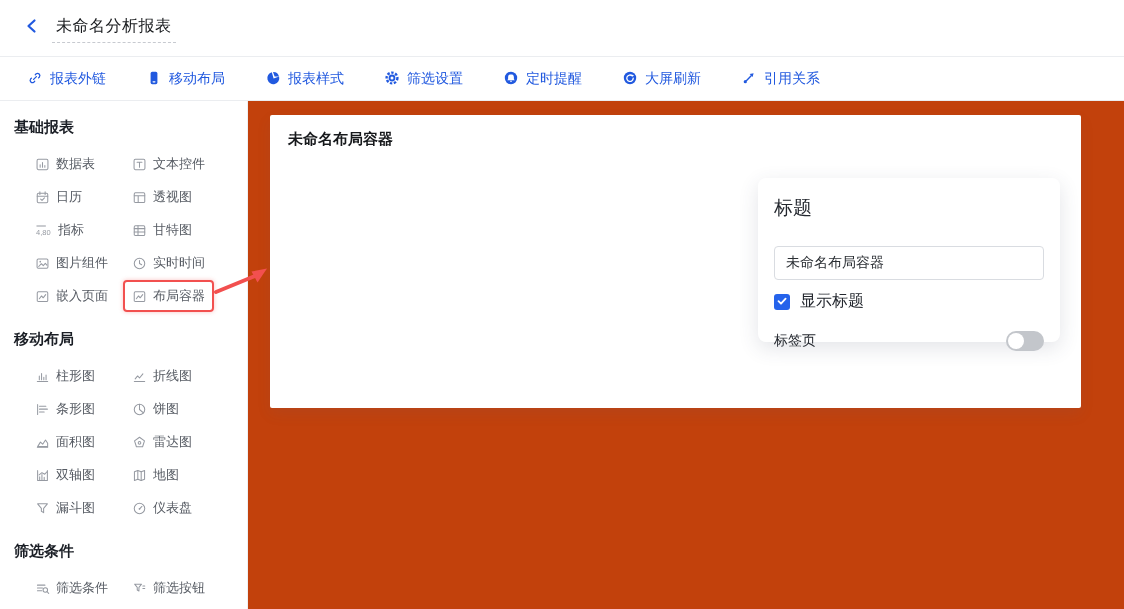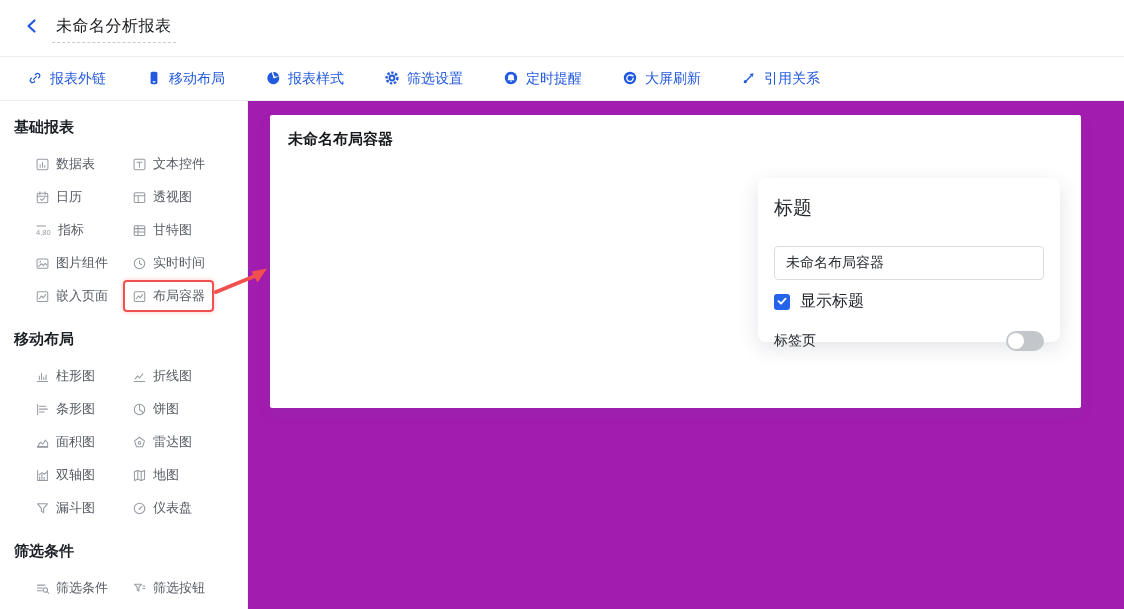--- a/index.html
+++ b/index.html
@@ -28,21 +28,21 @@
     padding:17px 0 0 14px; flex:none; }
   .sec-title { font-size:15px; font-weight:700; color:#1b1f26; margin-bottom:17px; }
   .sec { margin-bottom:24px; }
   .sec-items { display:grid; grid-template-columns:97px auto; row-gap:13px; margin-left:19px; }
   .s-item { display:flex; align-items:center; gap:6px; font-size:13px; color:#565b63;
     cursor:pointer; position:relative; width:max-content; padding:1px 2px; }
   .s-item svg { display:block; flex:none; }
   .s-item.hl::after { content:""; position:absolute; inset:-6px -7px;
     border:2px solid #f2504f; border-radius:4px; box-shadow:0 0 4px rgba(242,80,79,.35); }
 
-  .main { flex:1; background:#a21caf; position:relative;padding-left:32px; }
+  .main { flex:1; background:#c2410c; position:relative;padding-left:32px; }
 
   
   .canvas-panel { position:absolute; left:22px; top:14px; width:811px; height:293px;
     background:#fff; border-radius:2px; box-shadow:0 6px 14px rgba(90,95,130,.10); }
   .canvas-title { font-size:15px; font-weight:700; color:#17191c; padding:15px 18px; }
 
   
   .card { position:absolute; left:510px; top:77px; width:302px; height:164px;
     background:#fff; border-radius:8px; padding:17px 16px;
     box-shadow:0 6px 20px rgba(60,66,92,.14); }

